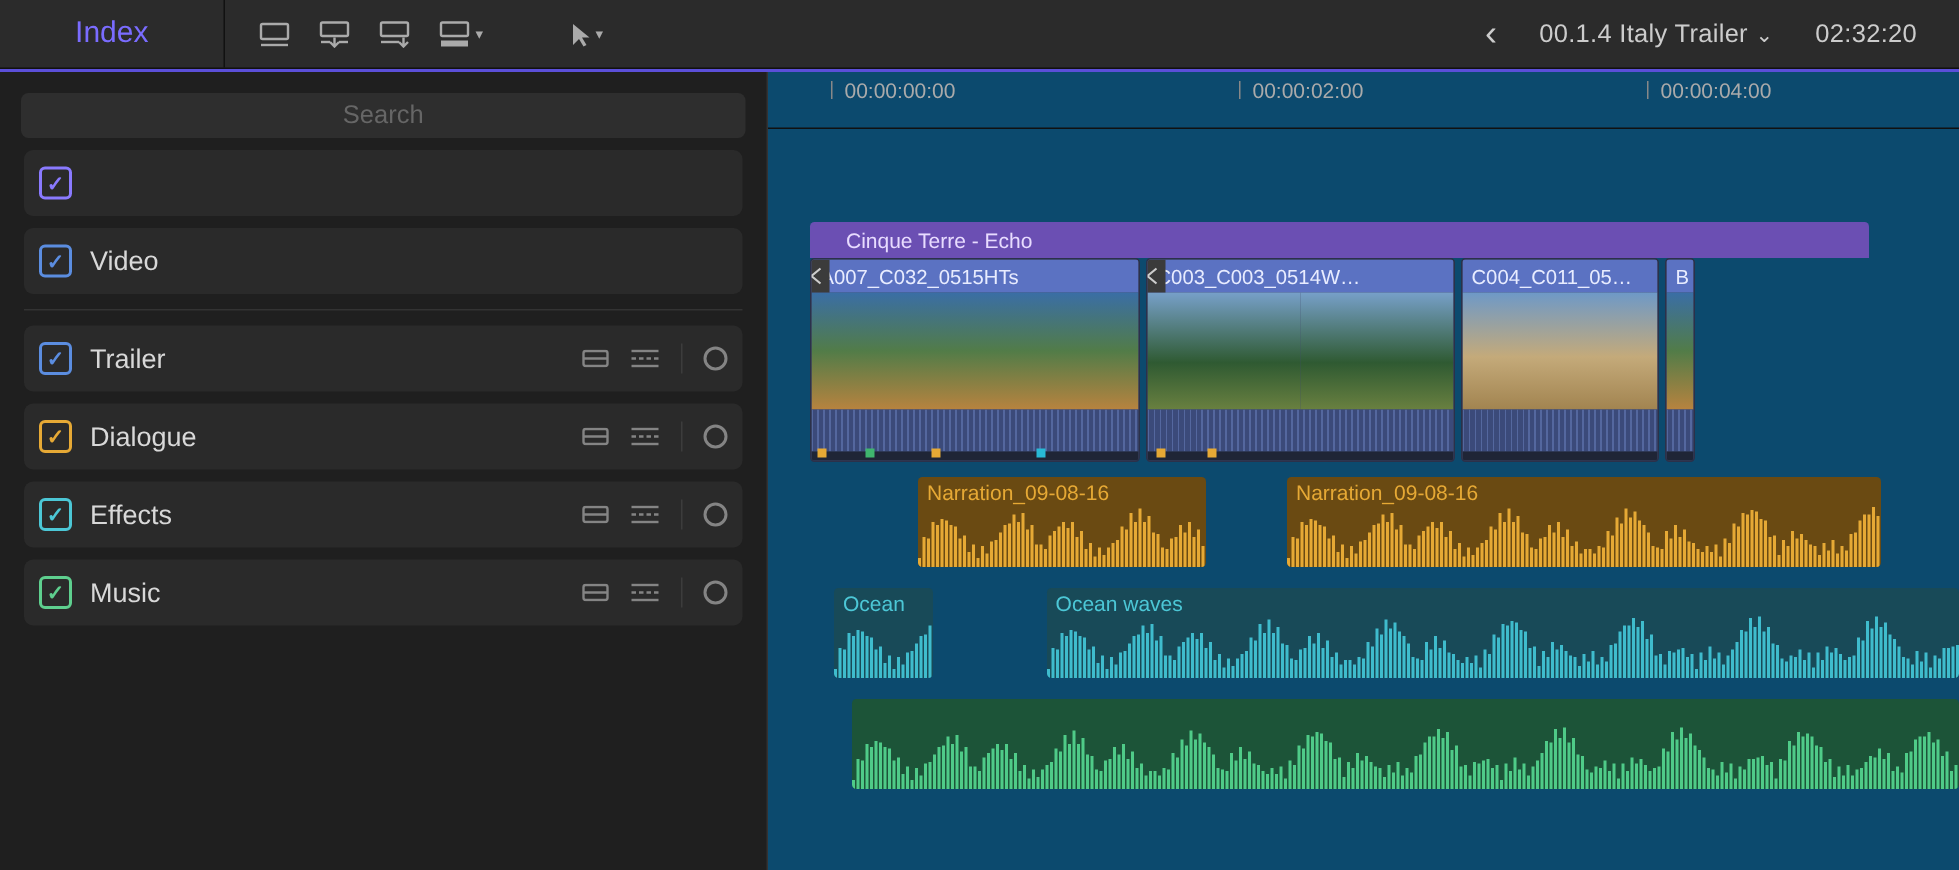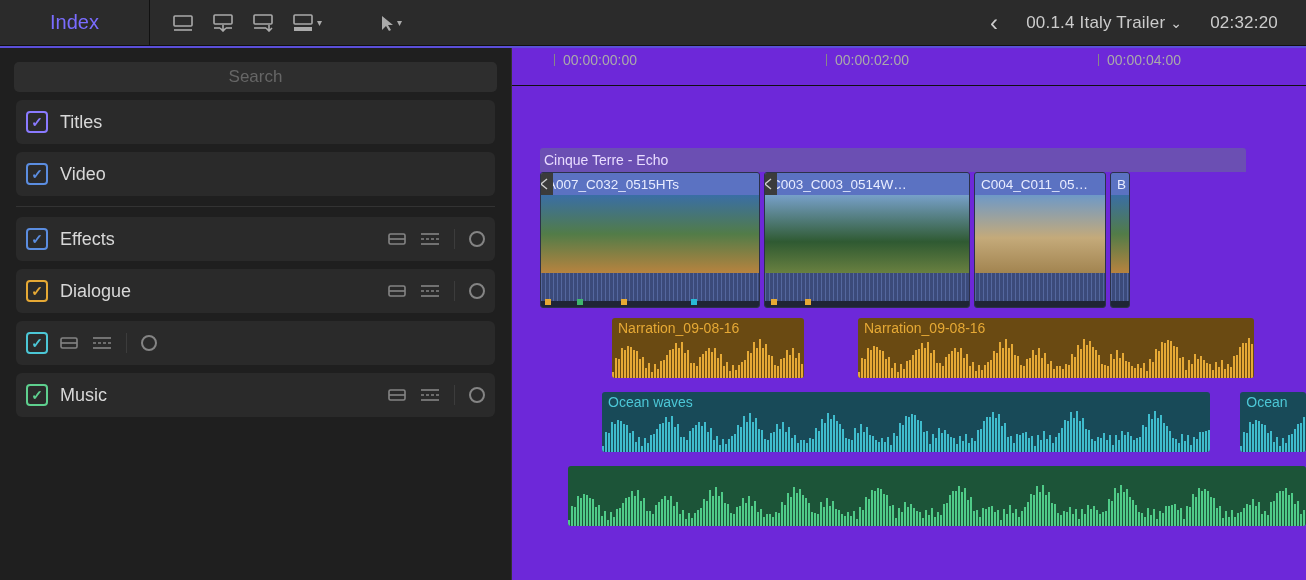--- a/index.html
+++ b/index.html
@@ -137,21 +137,21 @@
     width: 16px;
     height: 16px;
     border: 2px solid #aaa;
     border-radius: 50%;
   }
   .role-icons svg { display:block; }
 
   
   .timeline {
     flex: 1;
-    background: #6d28d9;
+    background: #0c4a6e;
     position: relative;
     overflow: hidden;
   }
   .time-ruler {
     height: 38px;
     border-bottom: 1px solid #111;
     position: relative;
     font-size: 14px;
     color: #aaa;
   }
@@ -174,21 +174,21 @@
     position: absolute;
     left: 28px;
     top: 62px;
     right: 60px;
     height: 24px;
     background: #6b4fb3;
     color: #e8dcff;
     font-size: 14px;
     display: flex;
     align-items: center;
-    padding: 0 4px;
+    padding: 0 24px;
     border-radius: 3px 3px 0 0;
   }
   .video-track {
     display: flex;
     gap: 4px;
     position: relative;
     height: 136px;
   }
   .clip {
     background: #404a6b;
@@ -355,32 +355,31 @@
 <div class="main">
 
   <div class="sidebar">
     <div class="search-wrap">
       <input class="search" placeholder="Search" style="">
     </div>
 
     <div class="role-list" id="video-roles">
         <div class="role-item">
           <span class="role-check" style="border-color: rgb(138, 122, 255); color: rgb(138, 122, 255);">✓</span>
-          <span class="role-label">Titles</span>
         </div>
         <div class="role-item">
           <span class="role-check" style="border-color: rgb(91, 141, 224); color: rgb(91, 141, 224);">✓</span>
           <span class="role-label">Video</span>
         </div>
       </div>
     <div class="role-divider"></div>
     <div class="role-list" id="audio-roles">
         <div class="role-item">
           <span class="role-check" style="border-color: rgb(91, 141, 224); color: rgb(91, 141, 224);">✓</span>
-          <span class="role-label">Effects</span>
+          <span class="role-label">Trailer</span>
           <div class="role-icons">
             <span>
               <svg width="18" height="12">
                 <rect x="1" y="1" width="16" height="10" rx="1.5" fill="none" stroke="#aaa" stroke-width="1.6"></rect>
                 <line x1="1" y1="6" x2="17" y2="6" stroke="#aaa" stroke-width="1.6"></line>
               </svg>
             </span>
             <span>
               <svg width="20" height="14">
                 <line x1="1" y1="2" x2="19" y2="2" stroke="#aaa" stroke-width="1.6"></line>
@@ -408,20 +407,21 @@
                 <line x1="1" y1="7" x2="19" y2="7" stroke="#aaa" stroke-width="1.6" stroke-dasharray="3,2"></line>
                 <line x1="1" y1="12" x2="19" y2="12" stroke="#aaa" stroke-width="1.6"></line>
               </svg>
             </span>
             <span style="width:1px;height:20px;background:#444;"></span>
             <span class="circle"></span>
           </div>
         </div>
         <div class="role-item">
           <span class="role-check" style="border-color: rgb(76, 199, 214); color: rgb(76, 199, 214);">✓</span>
+          <span class="role-label">Effects</span>
           <div class="role-icons">
             <span>
               <svg width="18" height="12">
                 <rect x="1" y="1" width="16" height="10" rx="1.5" fill="none" stroke="#aaa" stroke-width="1.6"></rect>
                 <line x1="1" y1="6" x2="17" y2="6" stroke="#aaa" stroke-width="1.6"></line>
               </svg>
             </span>
             <span>
               <svg width="20" height="14">
                 <line x1="1" y1="2" x2="19" y2="2" stroke="#aaa" stroke-width="1.6"></line>
@@ -731,20 +731,47 @@
               <span style="left:378px;height:23.451706648616906px"></span>
               <span style="left:381px;height:30.789306738209394px"></span>
               <span style="left:384px;height:34.54839761648951px"></span>
               <span style="left:387px;height:35.49497748127917px"></span>
               <span style="left:390px;height:40.07418014230423px"></span>
               <span style="left:393px;height:33.82615895309749px"></span>
             </div>
           </div>
         </div>
       <div class="audio-track" id="effects-track">
+          <div class="audio-clip bg-cyan" style="width: 70px; margin-left: 16px;">
+            <div class="title color-cyan">Ocean</div>
+            <div class="audio-wave wave-cyan">
+              <span style="left:0px;height:6px"></span>
+              <span style="left:3px;height:20.20465828641461px"></span>
+              <span style="left:6px;height:18.596672383060547px"></span>
+              <span style="left:9px;height:29.537590163953194px"></span>
+              <span style="left:12px;height:27.71263276094984px"></span>
+              <span style="left:15px;height:32.194077813470734px"></span>
+              <span style="left:18px;height:30.587163687385573px"></span>
+              <span style="left:21px;height:27.73134708686396px"></span>
+              <span style="left:24px;height:27.385450599628303px"></span>
+              <span style="left:27px;height:18.84588689621127px"></span>
+              <span style="left:30px;height:20.960218952343837px"></span>
+              <span style="left:33px;height:10.167477780383708px"></span>
+              <span style="left:36px;height:15.356637333271px"></span>
+              <span style="left:39px;height:6.140065104597853px"></span>
+              <span style="left:42px;height:13.794162804937558px"></span>
+              <span style="left:45px;height:8.962410703127446px"></span>
+              <span style="left:48px;height:17.097396445271265px"></span>
+              <span style="left:51px;height:17.543002579542204px"></span>
+              <span style="left:54px;height:23.323601245656086px"></span>
+              <span style="left:57px;height:27.960306315385328px"></span>
+              <span style="left:60px;height:28.756189945553146px"></span>
+              <span style="left:63px;height:35.225355513890406px"></span>
+            </div>
+          </div>
           <div class="audio-clip bg-cyan" style="width: 648px; margin-left: 62px;">
             <div class="title color-cyan">Ocean waves</div>
             <div class="audio-wave wave-cyan">
               <span style="left:0px;height:6px"></span>
               <span style="left:3px;height:20.20465828641461px"></span>
               <span style="left:6px;height:18.596672383060547px"></span>
               <span style="left:9px;height:29.537590163953194px"></span>
               <span style="left:12px;height:27.71263276094984px"></span>
               <span style="left:15px;height:32.194077813470734px"></span>
               <span style="left:18px;height:30.587163687385573px"></span>
@@ -937,47 +964,20 @@
               <span style="left:579px;height:18.03848336977998px"></span>
               <span style="left:582px;height:10.674056606070359px"></span>
               <span style="left:585px;height:17.413303137819398px"></span>
               <span style="left:588px;height:7.334001363178426px"></span>
               <span style="left:591px;height:15.325685242812805px"></span>
               <span style="left:594px;height:13.019853800878401px"></span>
               <span style="left:597px;height:20.15720894290469px"></span>
               <span style="left:600px;height:20.093783681910928px"></span>
               <span style="left:603px;height:21.14424185513617px"></span>
               <span style="left:606px;height:22.239169514365713px"></span>
-            </div>
-          </div>
-          <div class="audio-clip bg-cyan" style="width: 70px; margin-left: 16px;">
-            <div class="title color-cyan">Ocean</div>
-            <div class="audio-wave wave-cyan">
-              <span style="left:0px;height:6px"></span>
-              <span style="left:3px;height:20.20465828641461px"></span>
-              <span style="left:6px;height:18.596672383060547px"></span>
-              <span style="left:9px;height:29.537590163953194px"></span>
-              <span style="left:12px;height:27.71263276094984px"></span>
-              <span style="left:15px;height:32.194077813470734px"></span>
-              <span style="left:18px;height:30.587163687385573px"></span>
-              <span style="left:21px;height:27.73134708686396px"></span>
-              <span style="left:24px;height:27.385450599628303px"></span>
-              <span style="left:27px;height:18.84588689621127px"></span>
-              <span style="left:30px;height:20.960218952343837px"></span>
-              <span style="left:33px;height:10.167477780383708px"></span>
-              <span style="left:36px;height:15.356637333271px"></span>
-              <span style="left:39px;height:6.140065104597853px"></span>
-              <span style="left:42px;height:13.794162804937558px"></span>
-              <span style="left:45px;height:8.962410703127446px"></span>
-              <span style="left:48px;height:17.097396445271265px"></span>
-              <span style="left:51px;height:17.543002579542204px"></span>
-              <span style="left:54px;height:23.323601245656086px"></span>
-              <span style="left:57px;height:27.960306315385328px"></span>
-              <span style="left:60px;height:28.756189945553146px"></span>
-              <span style="left:63px;height:35.225355513890406px"></span>
             </div>
           </div>
         </div>
       <div class="audio-track" id="music-track">
           <div class="audio-clip bg-green" style="width: 768px; margin-left: 28px;">
             <div class="audio-wave wave-green">
               <span style="left:0px;height:6px"></span>
               <span style="left:3px;height:20.20465828641461px"></span>
               <span style="left:6px;height:18.596672383060547px"></span>
               <span style="left:9px;height:29.537590163953194px"></span>

